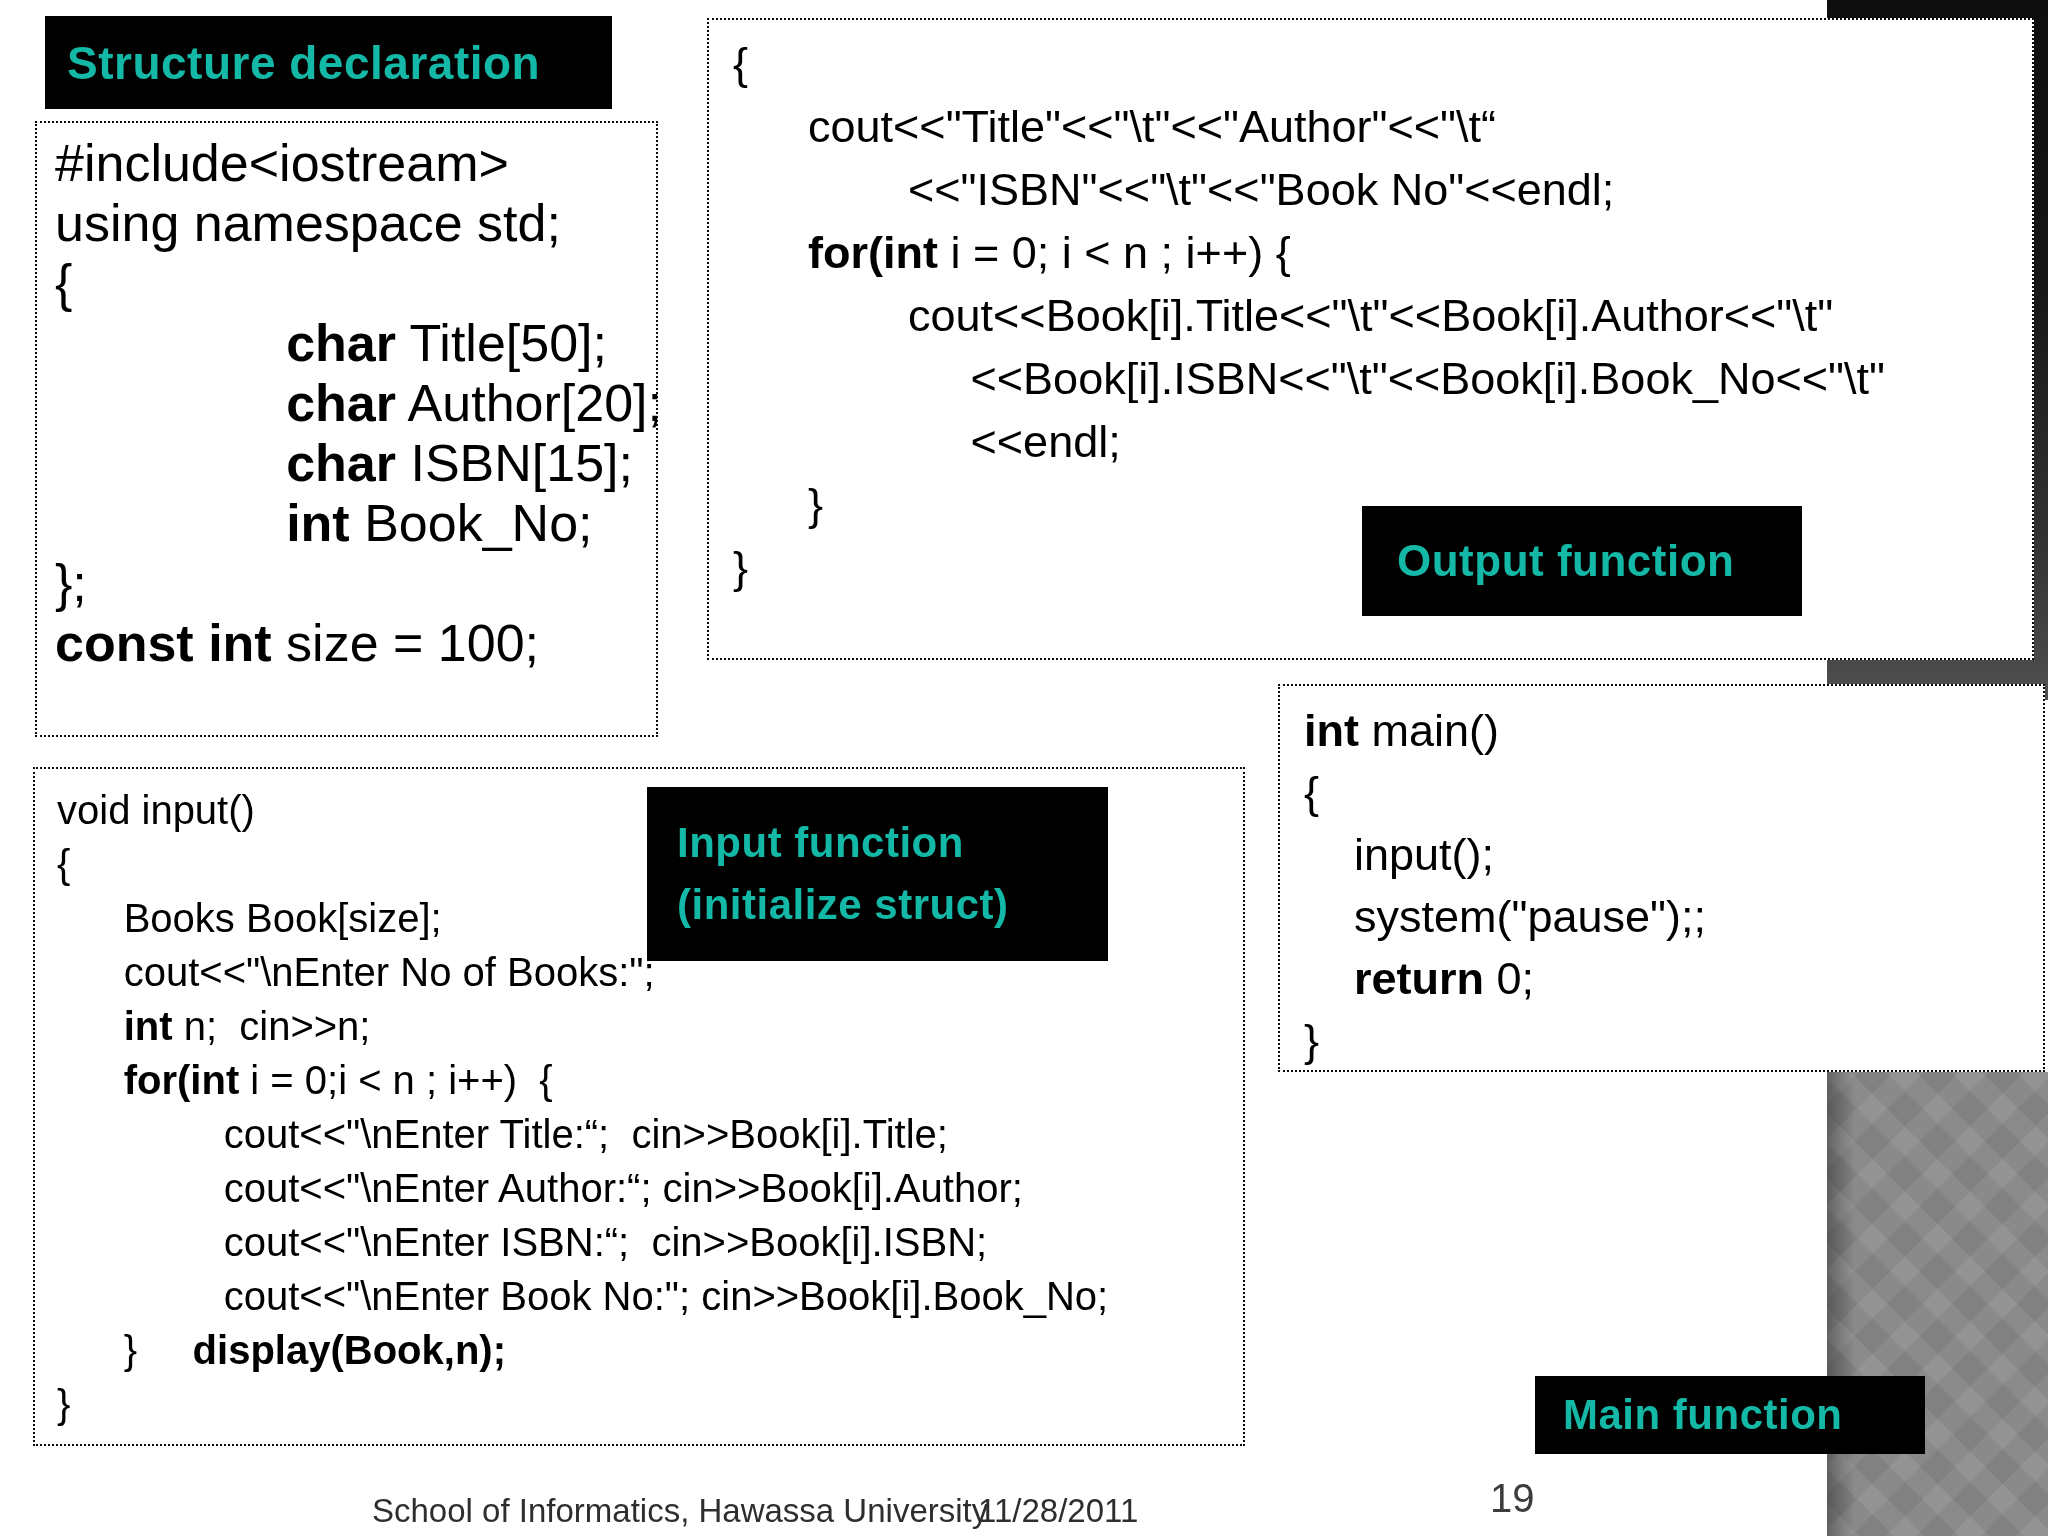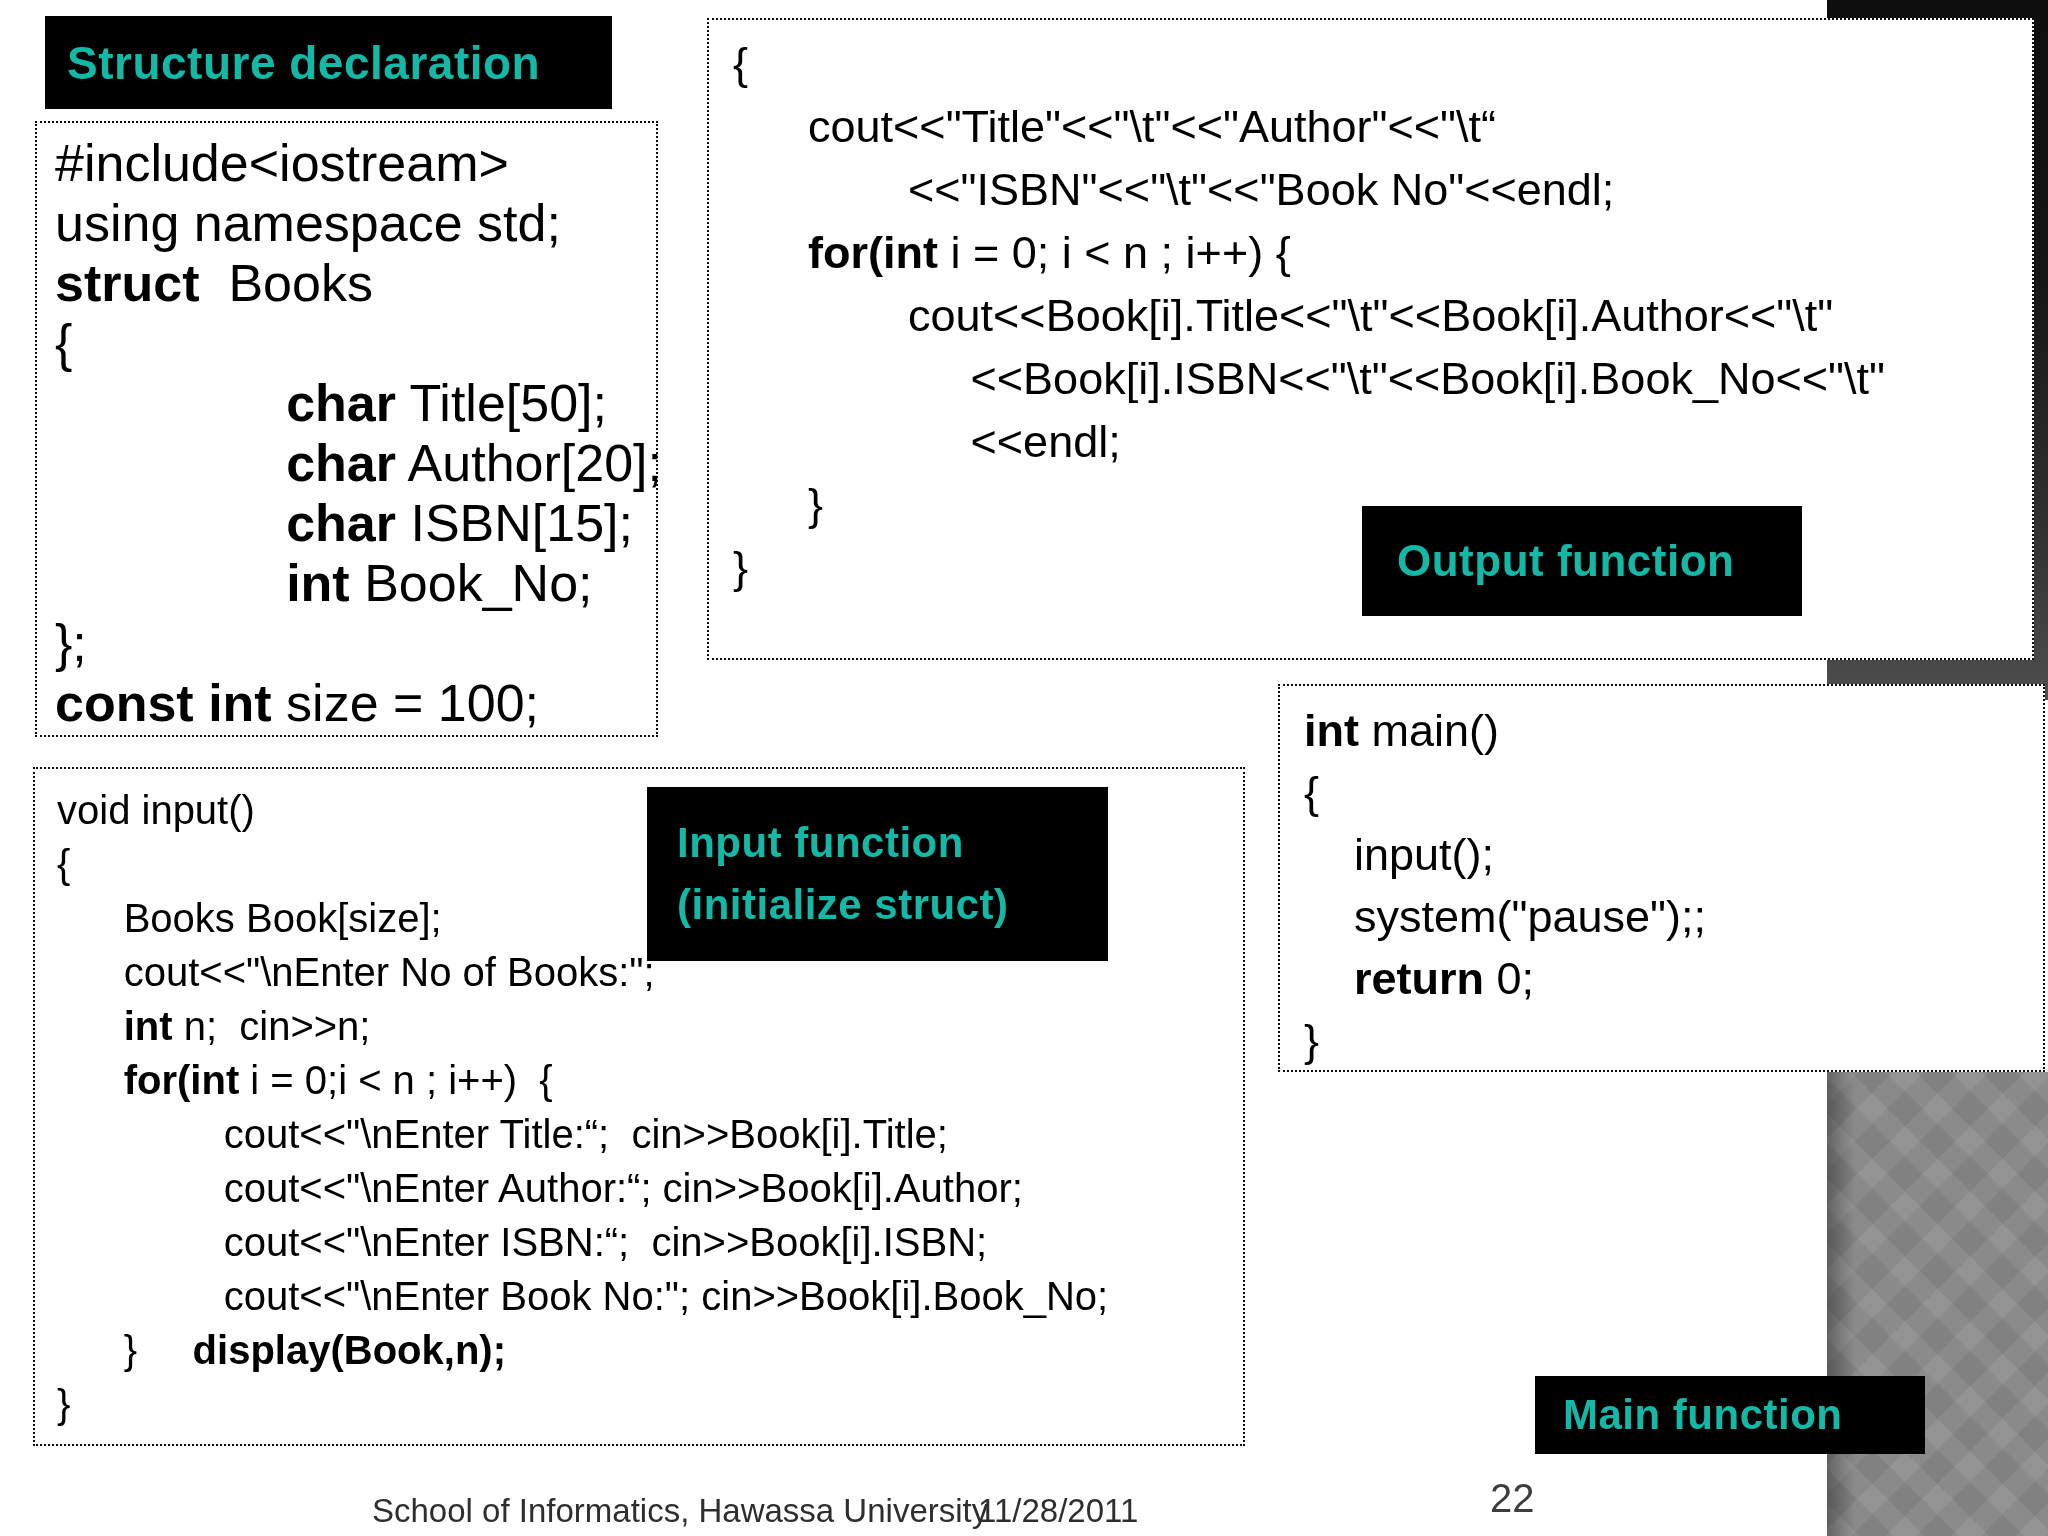--- a/index.html
+++ b/index.html
@@ -64,21 +64,20 @@
 </style>
 </head>
 <body>
 
 <div class="abs" id="dark-column"></div>
 <div class="abs" id="gray-column"></div>
 
 <div class="abs code-box" id="box-structure">
     <div class="cl"><span>#include&lt;iostream&gt;</span></div>
     <div class="cl"><span>using namespace std;</span></div>
-    <div class="cl"><span class="b">struct</span><span>  Books</span></div>
     <div class="cl"><span>{</span></div>
     <div class="cl"><span>                </span><span class="b">char</span><span> Title[50];</span></div>
     <div class="cl"><span>                </span><span class="b">char</span><span> Author[20];</span></div>
     <div class="cl"><span>                </span><span class="b">char</span><span> ISBN[15];</span></div>
     <div class="cl"><span>                </span><span class="b">int</span><span> Book_No;</span></div>
     <div class="cl"><span>};</span></div>
     <div class="cl"><span class="b">const int</span><span> size = 100;</span></div>
   </div>
 <div class="abs code-box" id="box-display">
     <div class="cl"><span>{</span></div>
@@ -123,13 +122,13 @@
 <div class="abs black-label" id="label-input">
   <span>Input function</span>
   <span>(initialize struct)</span>
 </div>
 <div class="abs black-label" id="label-main">
   <span>Main function</span>
 </div>
 
 <div class="abs footer-text" id="footer-school">School of Informatics, Hawassa University</div>
 <div class="abs footer-text" id="footer-date">11/28/2011</div>
-<div class="abs" id="footer-page">22</div>
+<div class="abs" id="footer-page">19</div>
 
 </body></html>

